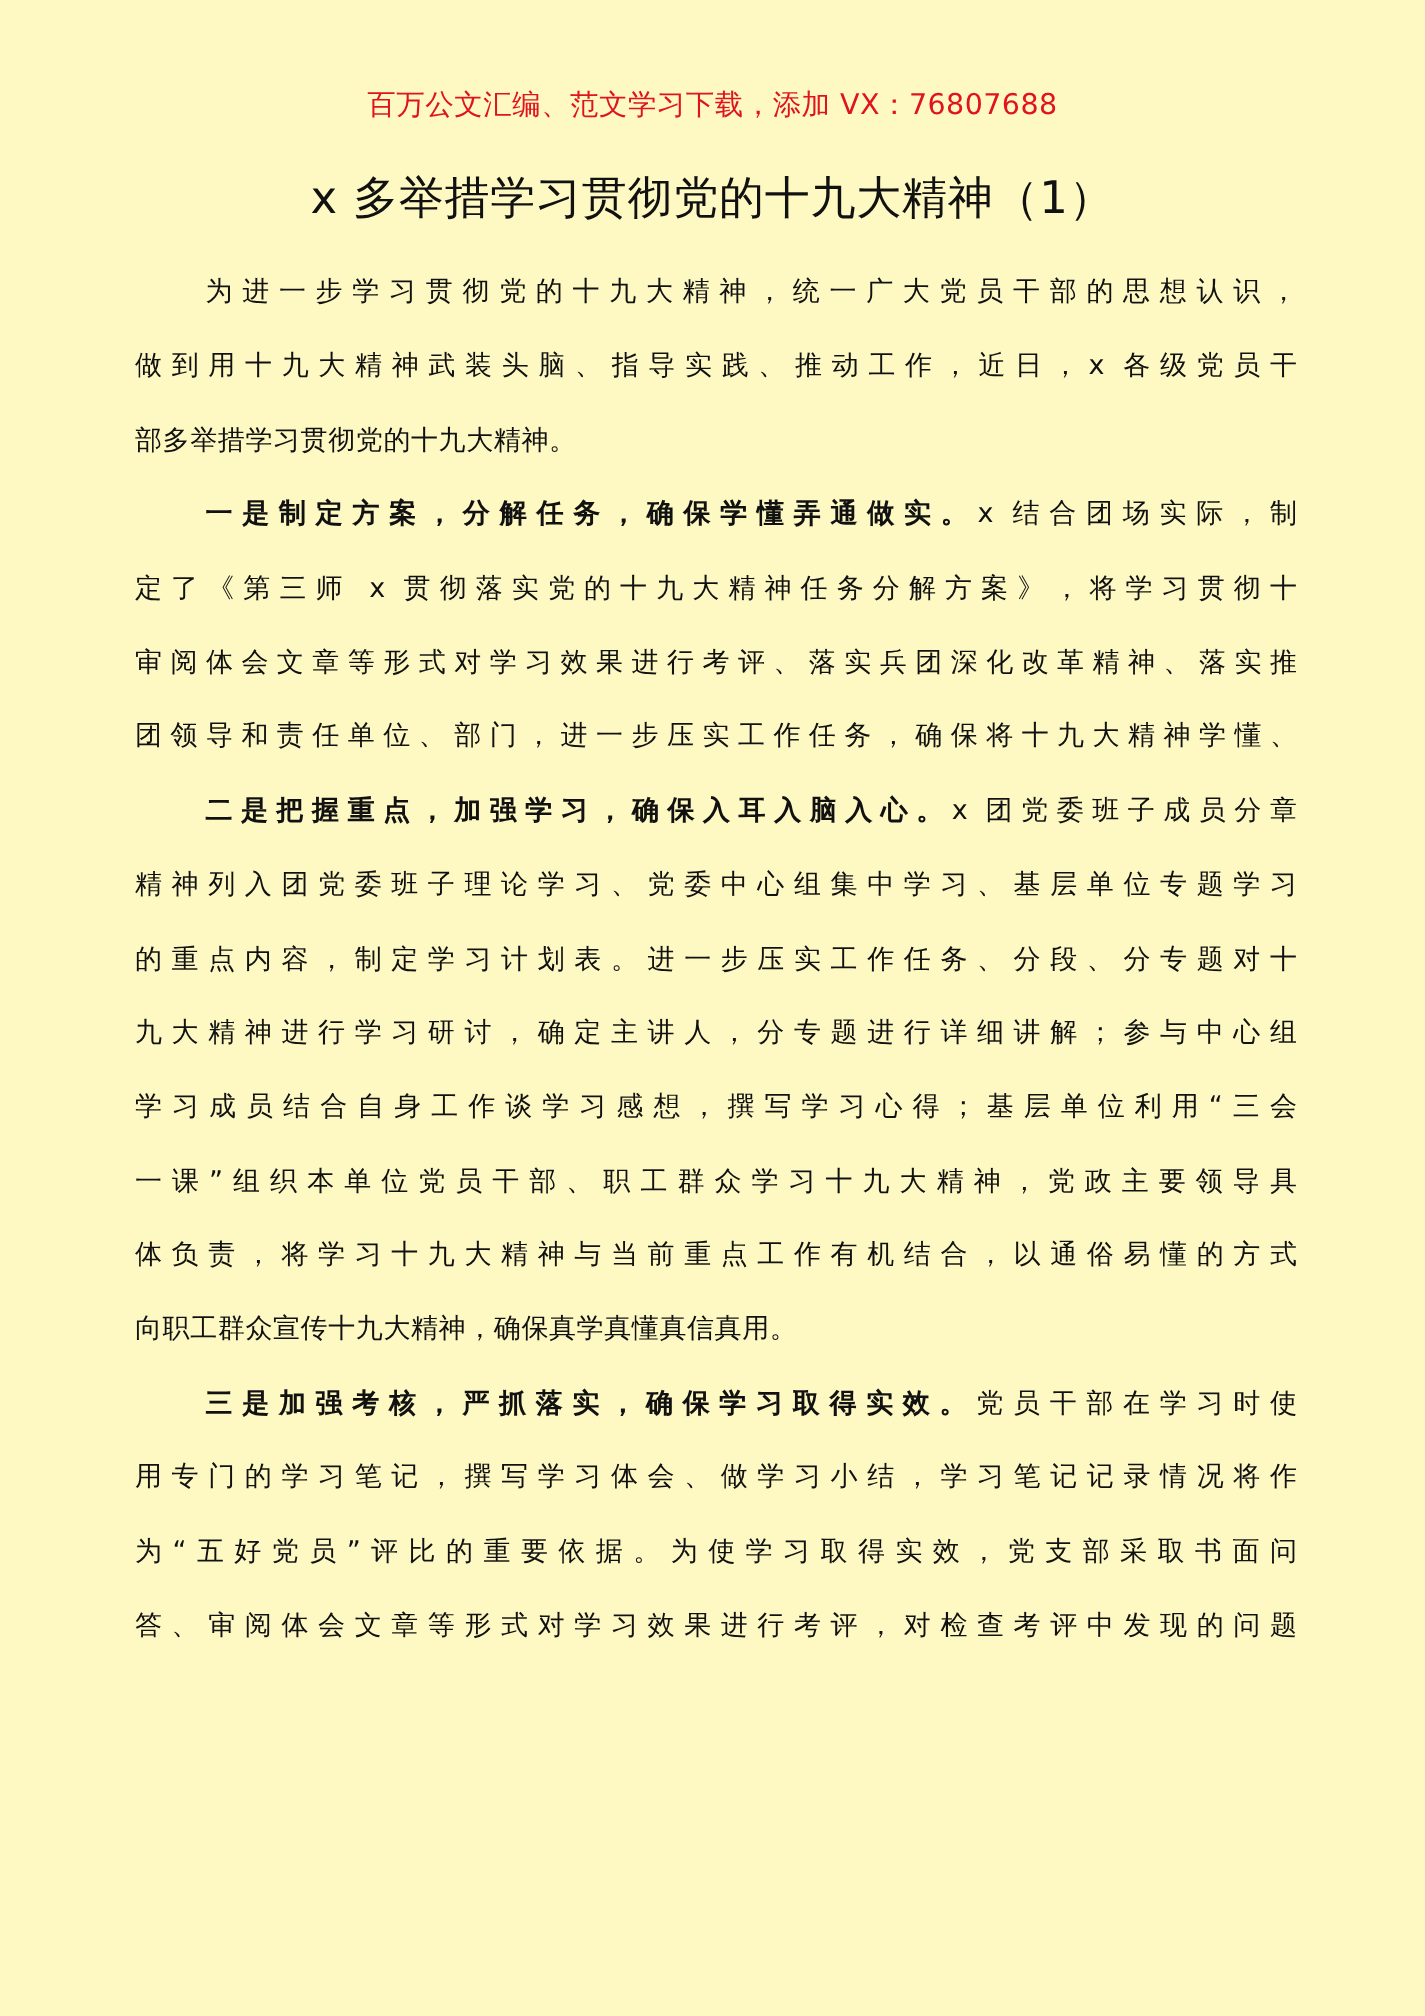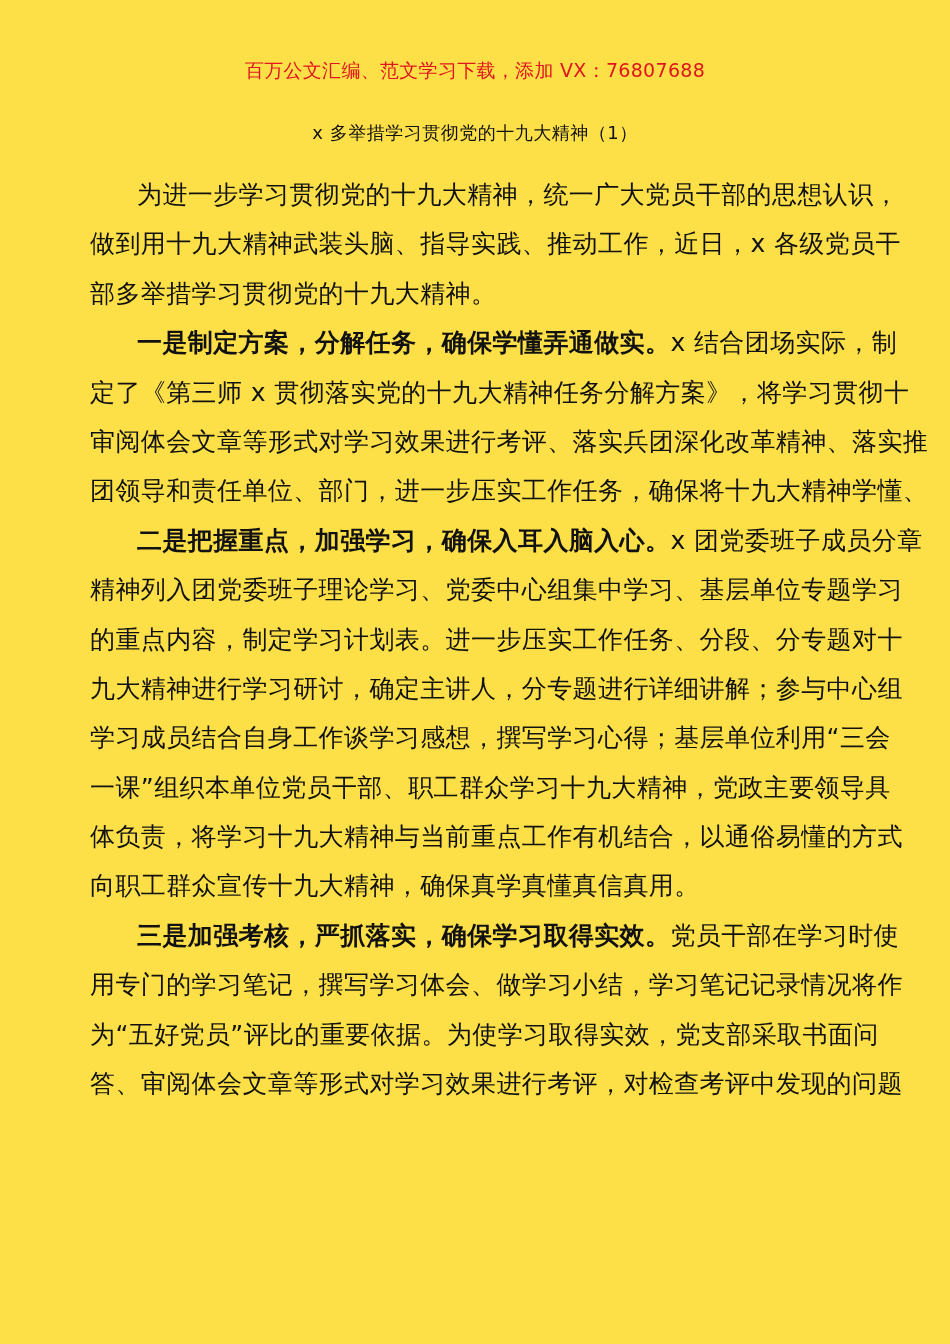--- a/index.html
+++ b/index.html
@@ -13,54 +13,54 @@
       position: relative;
       overflow: hidden;
       font-family: "DejaVu Sans", "Liberation Sans", sans-serif;
       color: #111111;
     }
     .page {
       position: absolute;
       left: 0; top: 0;
       width: 950px;
       height: 1344px;
-      background: #fde047;
+      background: #fef9c3;
     }
     .header-banner {
       position: absolute;
       top: 56px;
       left: 0;
       width: 950px;
       text-align: center;
       font-size: 19px;
       line-height: 28px;
       color: #e0141e;
       letter-spacing: 0.3px;
     }
     .doc-title {
       position: absolute;
       top: 117px;
       left: 0;
       width: 950px;
       text-align: center;
-      font-size: 18px;
+      font-size: 30px;
       line-height: 32px;
       color: #111111;
       letter-spacing: 0.5px;
     }
     .body-text {
       position: absolute;
       left: 90px;
       top: 170px;
       width: 775px;
     }
     .line {
       height: 49.4px;
       line-height: 49.4px;
-      font-size: 25px;
+      font-size: 18px;
       white-space: nowrap;
       overflow: visible;
       letter-spacing: 0.4px;
       text-align: justify;
       text-align-last: justify;
     }
     .line.last {
       text-align-last: left;
     }
     .line.indent {

